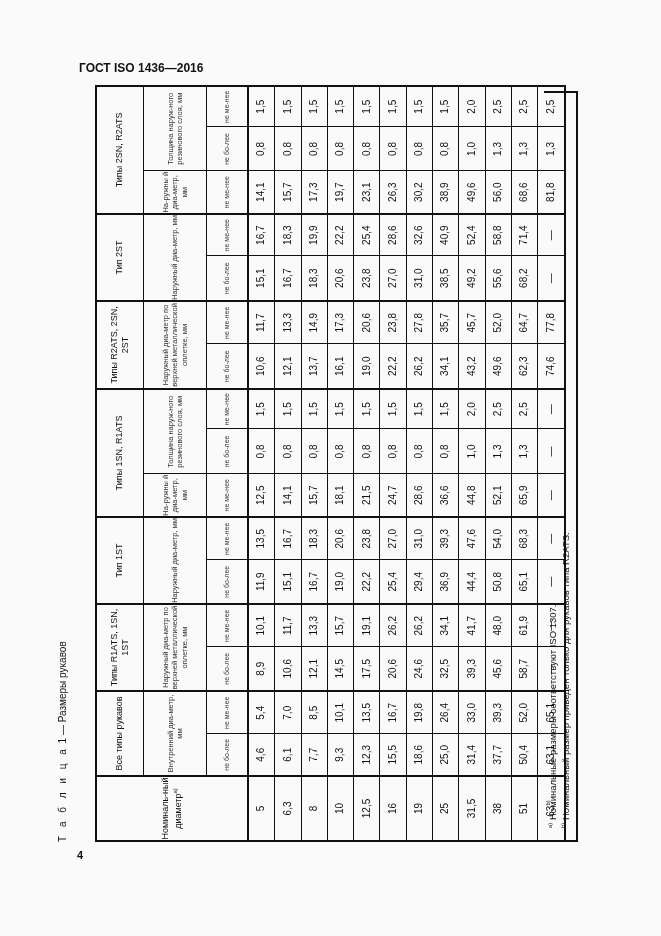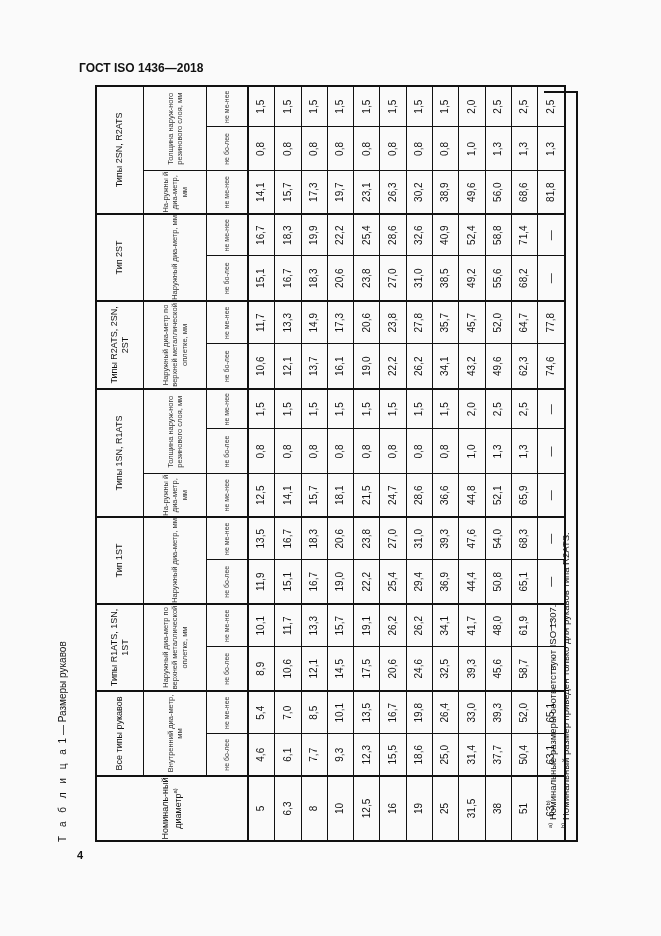--- a/index.html
+++ b/index.html
@@ -42,21 +42,21 @@
   .notes {
     position:absolute; left:35px; top:449px; width:751px; height:34px;
     border:2.5px solid #111; border-top:none; box-sizing:border-box;
     font-size:9.5px; padding:3px 0 0 12px; line-height:1.3;
   }
   sup { font-size:6px; }
 </style>
 </head>
 <body>
 
-<div class="doc-header">ГОСТ ISO 1436—2018</div>
+<div class="doc-header">ГОСТ ISO 1436—2016</div>
 
 <div class="rot">
   <div class="caption">
     <span class="spaced">Т а б л и ц а</span>
     <span>1</span>
     <span>— Размеры рукавов</span>
   </div>
 
   <table class="sizes outer">
     <colgroup>

